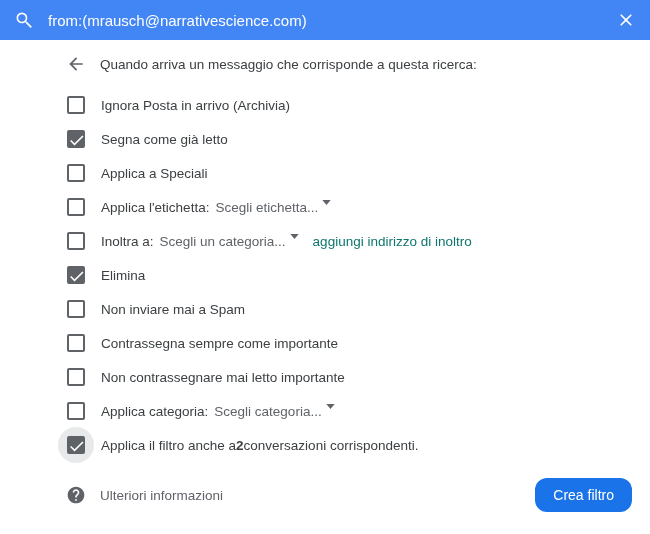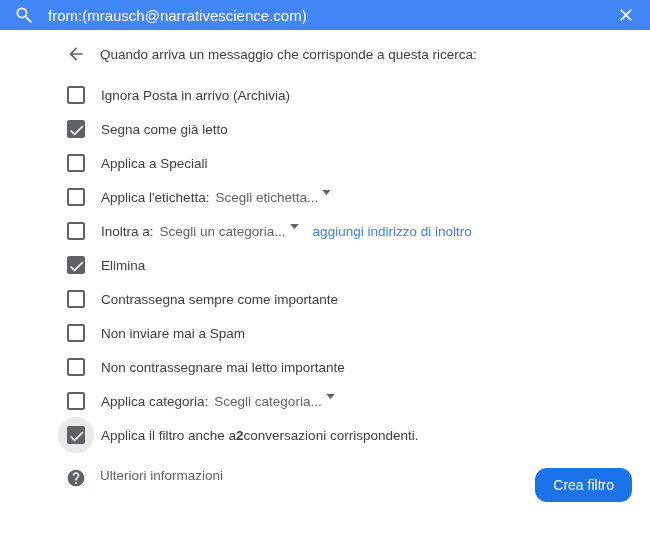--- a/index.html
+++ b/index.html
@@ -1,38 +1,38 @@
 <!DOCTYPE html>
 <html><head>
 <meta charset="utf-8">
 <style>
   * { margin: 0; padding: 0; box-sizing: border-box; }
   body { font-family: Arial, "Helvetica Neue", Helvetica, sans-serif; font-size: 14px; color: #202124; width: 650px; height: 534px; overflow: hidden; }
-  .header { background: #4285f4; color: #fff; height: 30px; display: flex; align-items: center; padding: 0 14px; }
+  .header { background: #4285f4; color: #fff; height: 40px; display: flex; align-items: center; padding: 0 14px; }
   .header .search-icon { width: 20px; height: 20px; flex: 0 0 20px; }
   .header .search-text { flex: 1; margin-left: 14px; font-size: 15px; font-weight: 500; }
   .header .close-icon { width: 20px; height: 20px; flex: 0 0 20px; cursor: pointer; }
 
   .content { padding: 14px 18px 12px 18px; margin-left: 48px; }
   .introrow { display: flex; align-items: center; margin-bottom: 14px; }
   .back-icon { width: 20px; height: 20px; flex: 0 0 20px; cursor: pointer; }
   .intro-text { margin-left: 14px; font-size: 13.5px; color: #3c4043; }
 
   .option { display: flex; align-items: center; min-height: 34px; }
   .checkbox { width: 18px; height: 18px; border: 2px solid #5f6368; border-radius: 2px; flex: 0 0 18px; margin-right: 16px; margin-left: 1px; cursor: pointer; position: relative; }
   .checkbox.checked { background: #5f6368; }
   .checkbox.checked svg { position: absolute; top: -1px; left: -1px; }
   .checkbox.highlight::before { content: ""; position: absolute; width: 36px; height: 36px; border-radius: 50%; background: rgba(95,99,104,0.14); top: 50%; left: 50%; transform: translate(-50%, -50%); z-index: -1; }
   .label { font-size: 13.5px; color: #3c4043; display: flex; align-items: center; flex-wrap: wrap; }
   .label .dropdown { color: #5f6368; margin-left: 6px; display: inline-flex; align-items: flex-start; cursor: pointer; }
   .label .dropdown .caret { margin-left: 4px; }
-  .label .link { color: #3b82f6; margin-left: 14px; cursor: pointer; }
+  .label .link { color: #0f766e; margin-left: 14px; cursor: pointer; }
   .label b { font-weight: bold; }
 
-  .footer { display: flex; align-items: flex-start; margin-top: 16px; }
+  .footer { display: flex; align-items: center; margin-top: 16px; }
   .help-icon { width: 20px; height: 20px; flex: 0 0 20px; margin-right: 14px; cursor: pointer; }
   .footer-text { font-size: 13.5px; color: #5f6368; flex: 1; }
   .primary-btn { background: #1a73e8; color: #ffffff; border: none; border-radius: 12px; padding: 9px 18px; font-size: 14px; font-weight: 500; cursor: pointer; }
 
   svg { display: block; }
 </style>
 </head>
 <body>
 
 <div class="header">
@@ -114,26 +114,26 @@
     <span class="checkbox checked">
       <svg viewBox="0 0 18 18" width="18" height="18" fill="#fff">
           <path d="M6.5 12.3L3.2 9l-1.1 1.1 4.4 4.4 9-9L14.4 4.4z"></path>
         </svg>
     </span>
     <span class="label">Elimina</span>
   </div>
 
   <div class="option">
     <span class="checkbox"></span>
-    <span class="label">Contrassegna sempre come importante</span>
+    <span class="label">Non inviare mai a Spam</span>
   </div>
 
   <div class="option">
     <span class="checkbox"></span>
-    <span class="label">Non inviare mai a Spam</span>
+    <span class="label">Contrassegna sempre come importante</span>
   </div>
 
   <div class="option">
     <span class="checkbox"></span>
     <span class="label">Non contrassegnare mai letto importante</span>
   </div>
 
   <div class="option">
     <span class="checkbox"></span>
     <span class="label">

